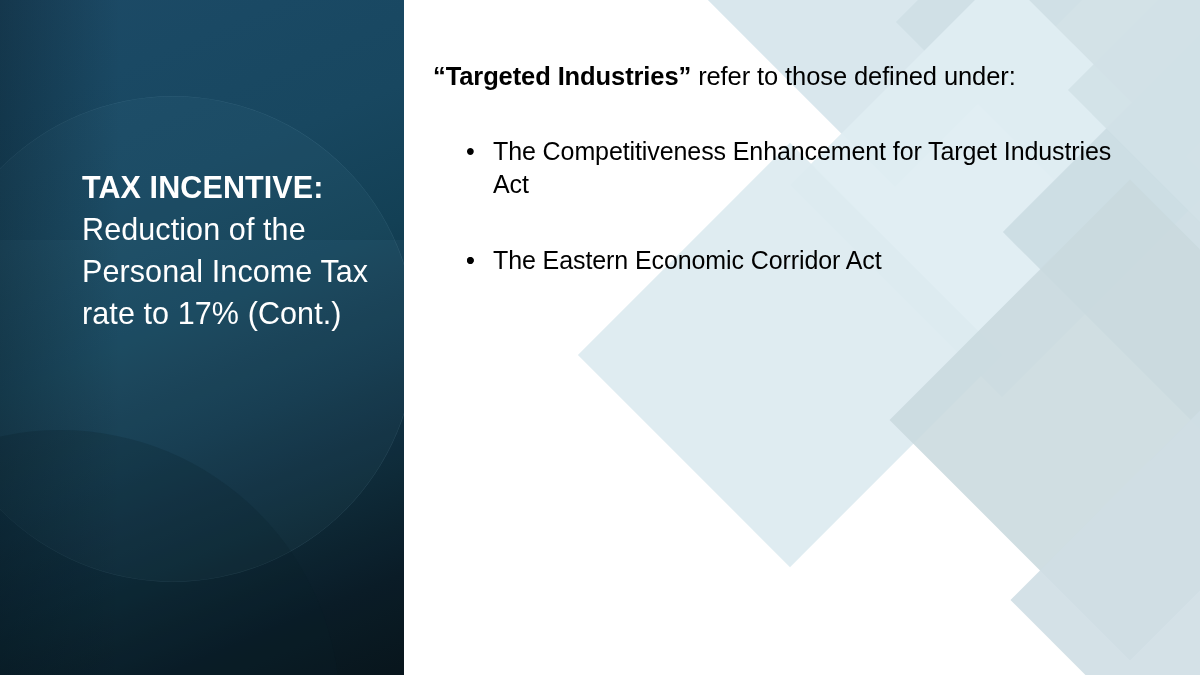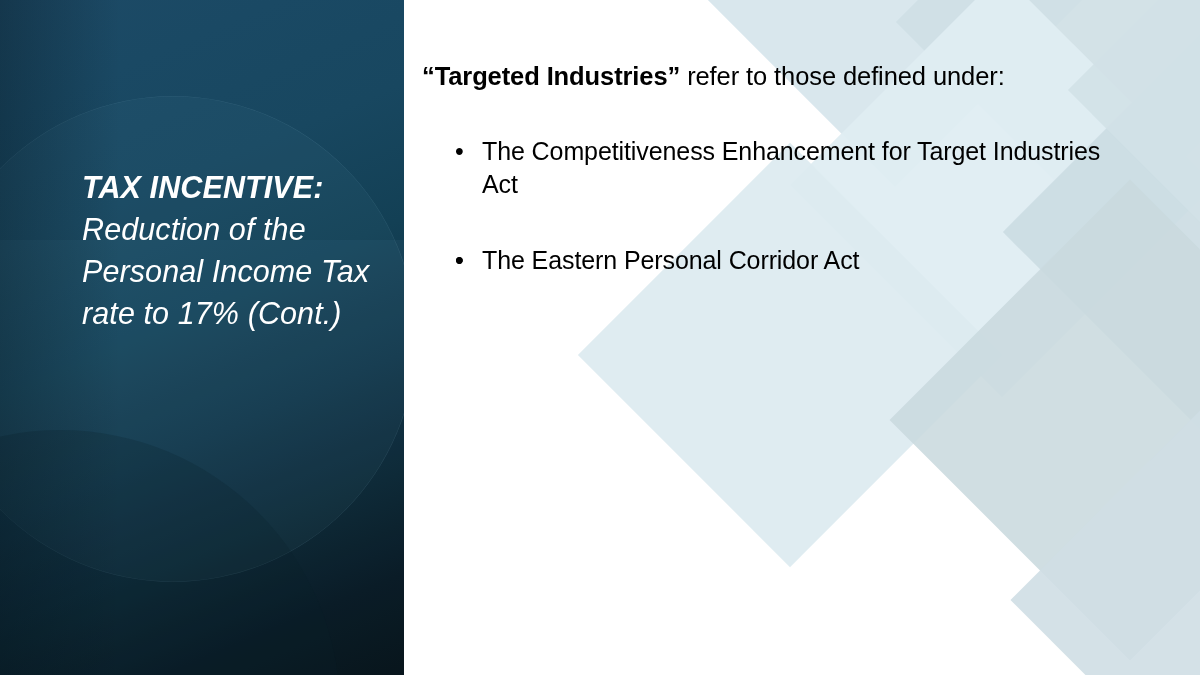--- a/index.html
+++ b/index.html
@@ -68,28 +68,27 @@
   }
 
   .left-text{
     position:absolute;
     left:82px;top:166px;
     width:290px;
     color:#ffffff;
     font-size:30.5px;
     line-height:42px;
     letter-spacing:0.1px;
-    font-style:italic;
   }
   .left-text .hd{font-weight:bold;}
 
   
   .content{
     position:absolute;
-    left:422px;top:0;
+    left:433px;top:0;
     width:700px;height:675px;
   }
   .lead{
     position:absolute;
     left:0;top:59px;
     width:690px;
     color:#000000;
     font-size:25.5px;
     line-height:34px;
     letter-spacing:-0.1px;
@@ -161,18 +160,18 @@
     <ul class="bullets">
       <li>
         <span class="bul">•</span>
         <span>The Competitiveness Enhancement for Target Industries Act</span>
       </li>
       <li>
         <span class="bul">•</span>
       </li>
       <li>
         <span class="bul">•</span>
-        <span>The Eastern Personal Corridor Act</span>
+        <span>The Eastern Economic Corridor Act</span>
       </li>
     </ul>
 
   </div>
 </div>
 
 </body></html>

